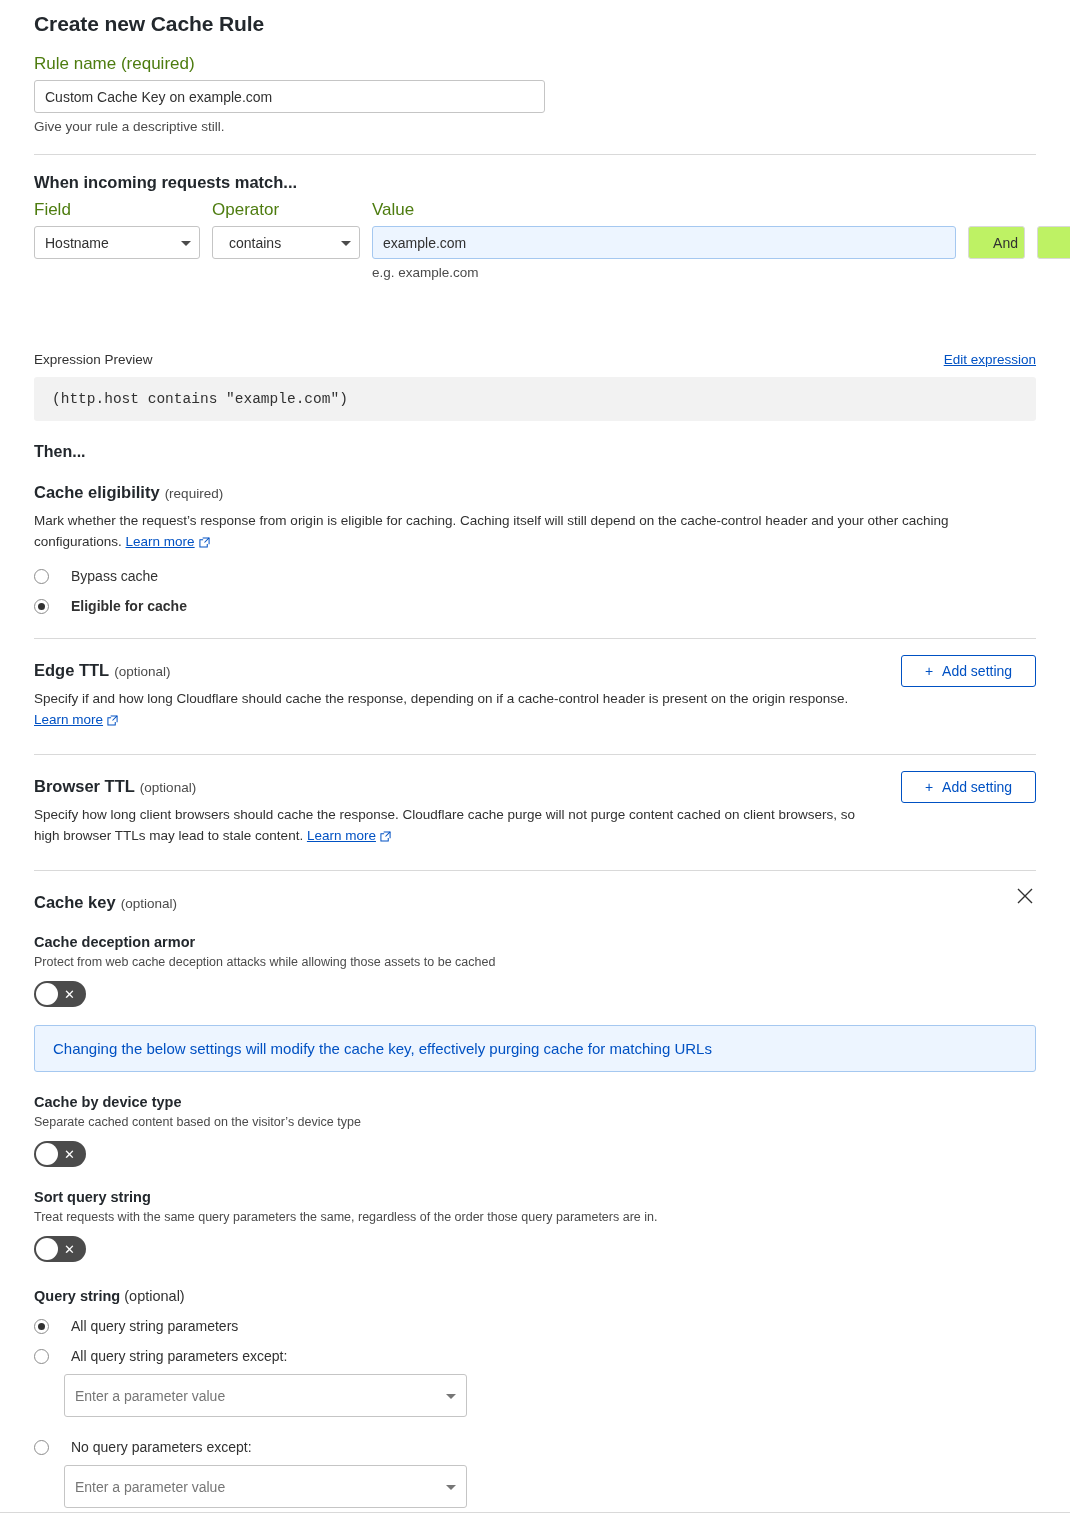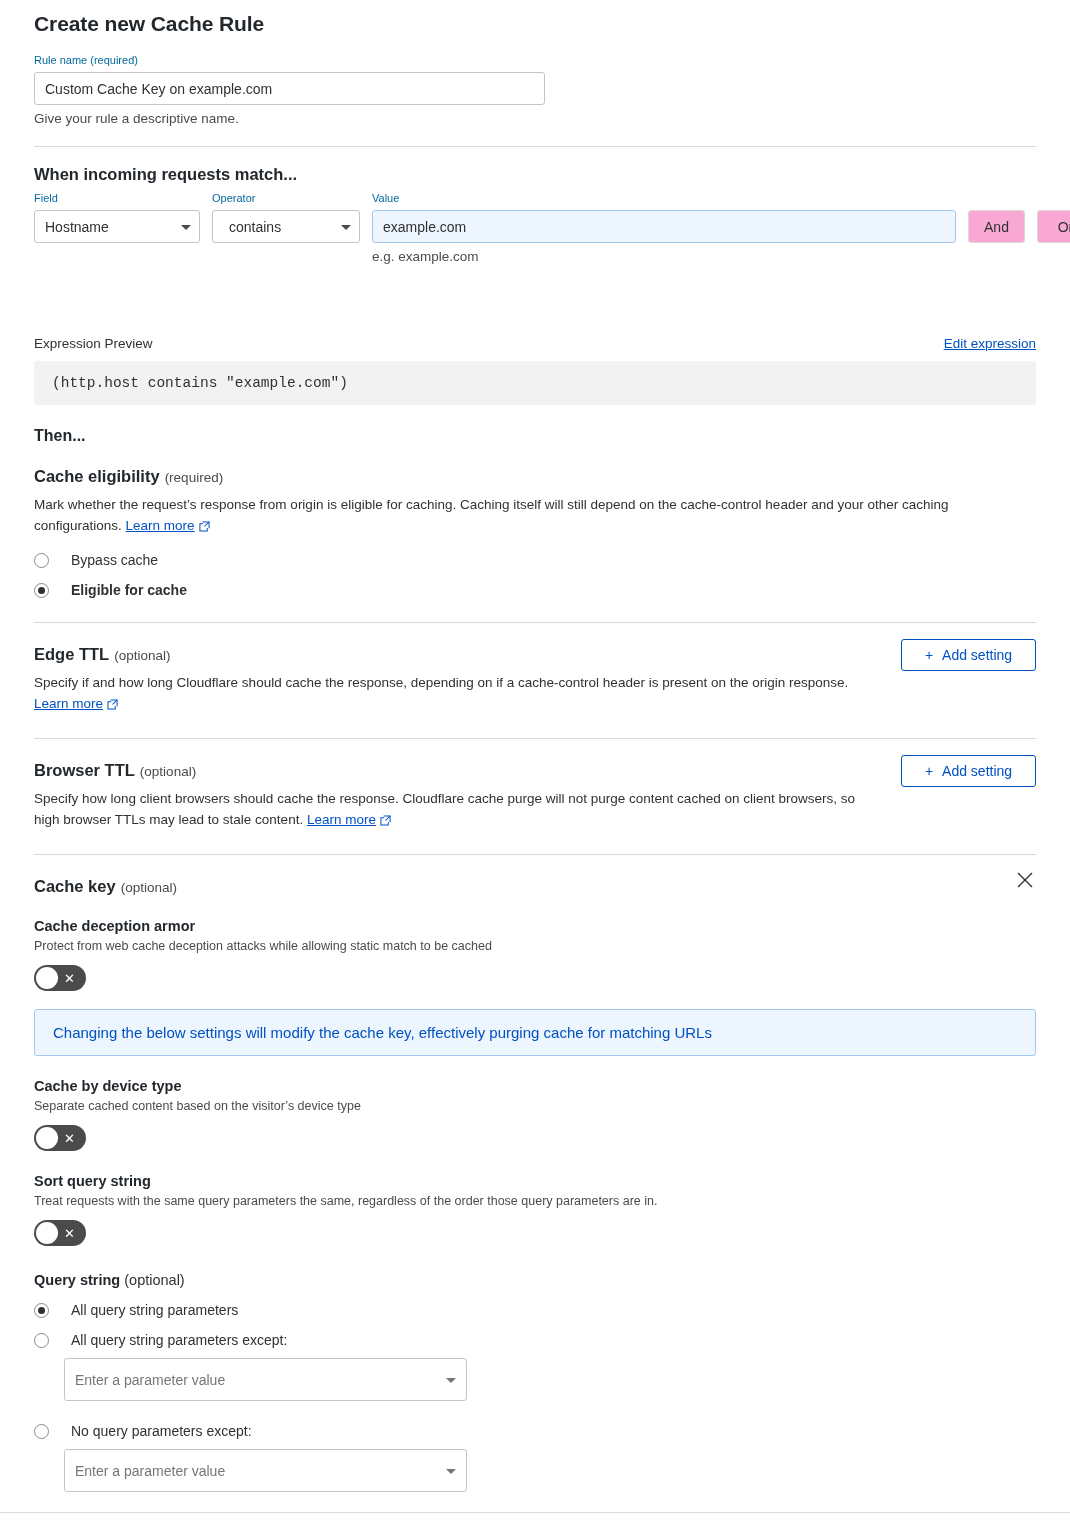--- a/index.html
+++ b/index.html
@@ -18,22 +18,22 @@
   }
   .page-title {
     font-size: 21px;
     font-weight: bold;
     color: #23282d;
     padding-top: 12px;
     margin-bottom: 18px;
     letter-spacing: -0.1px;
   }
   .label-sm {
-    font-size: 11px;
-    color: #0369a1;
+    font-size: 17px;
+    color: #4d7c0f;
     margin-bottom: 6px;
   }
   .help-sm {
     font-size: 13.5px;
     color: #4b4b4b;
     margin-top: 6px;
   }
   input.text-input {
     height: 33px;
     border: 1px solid #c5c5c5;
@@ -94,27 +94,28 @@
   #field-select { width: 166px; }
   #operator-select { width: 148px; padding-left: 16px; }
   #value-input {
     width: 584px;
     background: #edf5ff;
     border: 1px solid #a5c8f0;
   }
   .btn-grey {
     height: 33px;
     min-width: 57px;
-    background: #f9a8d4;
+    background: #bef264;
     border: 1px solid #d9d9d9;
     border-radius: 3px;
     font-size: 14px;
     color: #313131;
     cursor: pointer;
     font-family: "Liberation Sans", sans-serif;
+    text-align: right;
   }
   .expr-header {
     display: flex;
     justify-content: space-between;
     align-items: baseline;
     margin-top: 28px;
   }
   .expr-label { font-size: 13.5px; color: #313131; margin-top: 44px; }
   .link {
     color: #0051c3;
@@ -296,21 +297,21 @@
 </head>
 <body>
 
 <div class="page">
 
   <div class="page-title">Create new Cache Rule</div>
 
   <div>
     <div class="label-sm">Rule name (required)</div>
     <input id="rule-name-input" class="text-input" type="text" value="Custom Cache Key on example.com" style="">
-    <div class="help-sm">Give your rule a descriptive name.</div>
+    <div class="help-sm">Give your rule a descriptive still.</div>
   </div>
 
   <hr class="divider">
 
   <div class="section-head">When incoming requests match...</div>
 
   <div class="row-fields">
     <div class="field-col">
       <div class="label-sm">Field</div>
       <div class="select-wrap">
@@ -432,21 +433,21 @@
       </div>
     </div>
     <span class="close-x">
       <svg width="22" height="22" viewBox="0 0 22 22">
           <path d="M4 4 18 18M18 4 4 18" stroke="#313131" stroke-width="1.4" fill="none"></path>
         </svg>
     </span>
   </div>
 
   <div class="small-head">Cache deception armor</div>
-  <div class="small-desc">Protect from web cache deception attacks while allowing static match to be cached</div>
+  <div class="small-desc">Protect from web cache deception attacks while allowing those assets to be cached</div>
   <div class="toggle">
     <span class="knob"></span>
     <span class="x">✕</span>
   </div>
 
   <div class="note-box">Changing the below settings will modify the cache key, effectively purging cache for matching URLs</div>
 
   <div class="small-head">Cache by device type</div>
   <div class="small-desc">Separate cached content based on the visitor’s device type</div>
   <div class="toggle">

